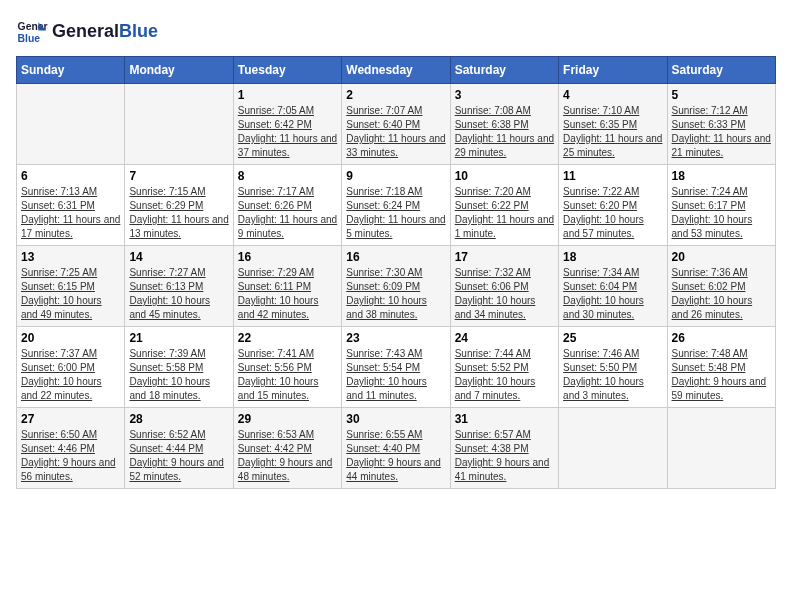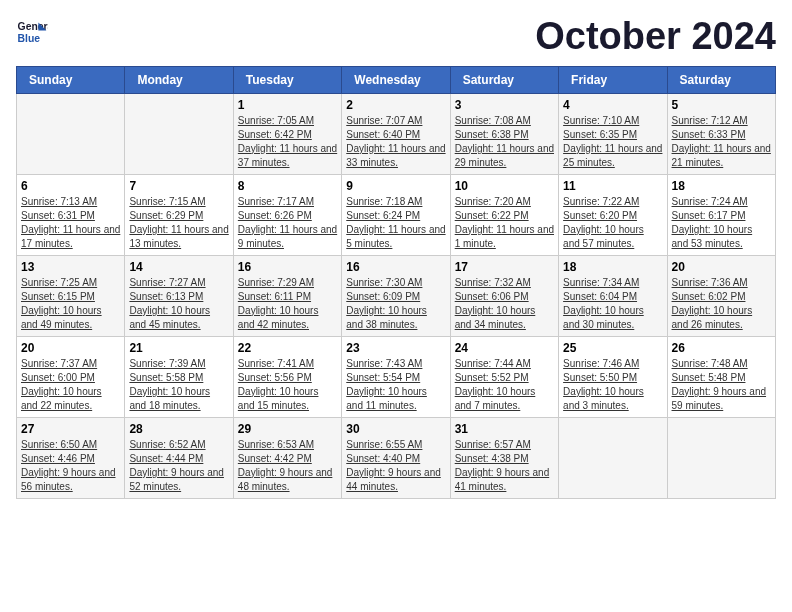--- a/index.html
+++ b/index.html
@@ -46,21 +46,21 @@
       color: #333;
     }
     table {
       width: 100%;
       border-collapse: collapse;
       font-size: 11px;
     }
     thead th {
       background-color: #3a6abf;
       color: white;
-      padding: 6px 12px;
+      padding: 6px 4px;
       text-align: left;
       font-size: 12px;
       font-weight: bold;
       border: 1px solid #2a4a8f;
     }
     tbody td {
       border: 1px solid #ccc;
       vertical-align: top;
       padding: 4px;
       height: 80px;
@@ -90,23 +90,27 @@
 </head>
 <body>
 
 <div class="header-area">
   <div class="logo">
     <svg class="logo-icon" viewBox="0 0 40 40" xmlns="http://www.w3.org/2000/svg">
       <text x="2" y="18" font-family="Arial" font-weight="bold" font-size="13" fill="#1a1a2e">General</text>
       <text x="2" y="32" font-family="Arial" font-weight="bold" font-size="13" fill="#2255aa">Blue</text>
       <polygon points="28,8 38,18 28,18" fill="#2255aa"></polygon>
     </svg>
+    <div>
+      <div class="logo-text">
+        <span>General</span><span class="logo-blue">Blue</span>
+      </div>
+    </div>
   </div>
   <div class="title-area">
-    <div class="month-title">October 2024</div>
   </div>
 </div>
 
 <table>
   <thead>
     <tr id="header-row">
         <th>Sunday</th>
         <th>Monday</th>
         <th>Tuesday</th>
         <th>Wednesday</th>

